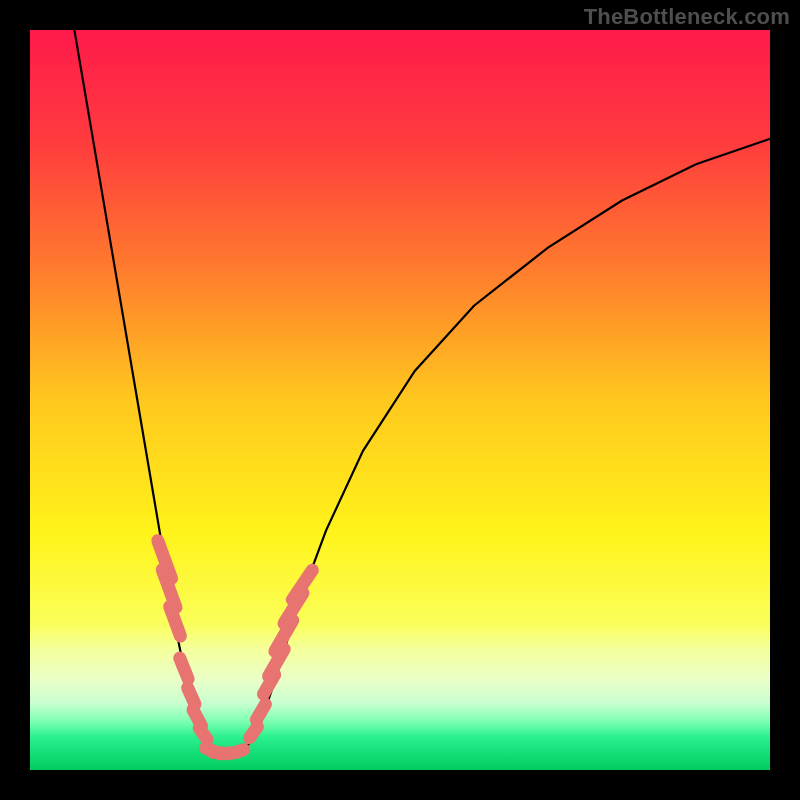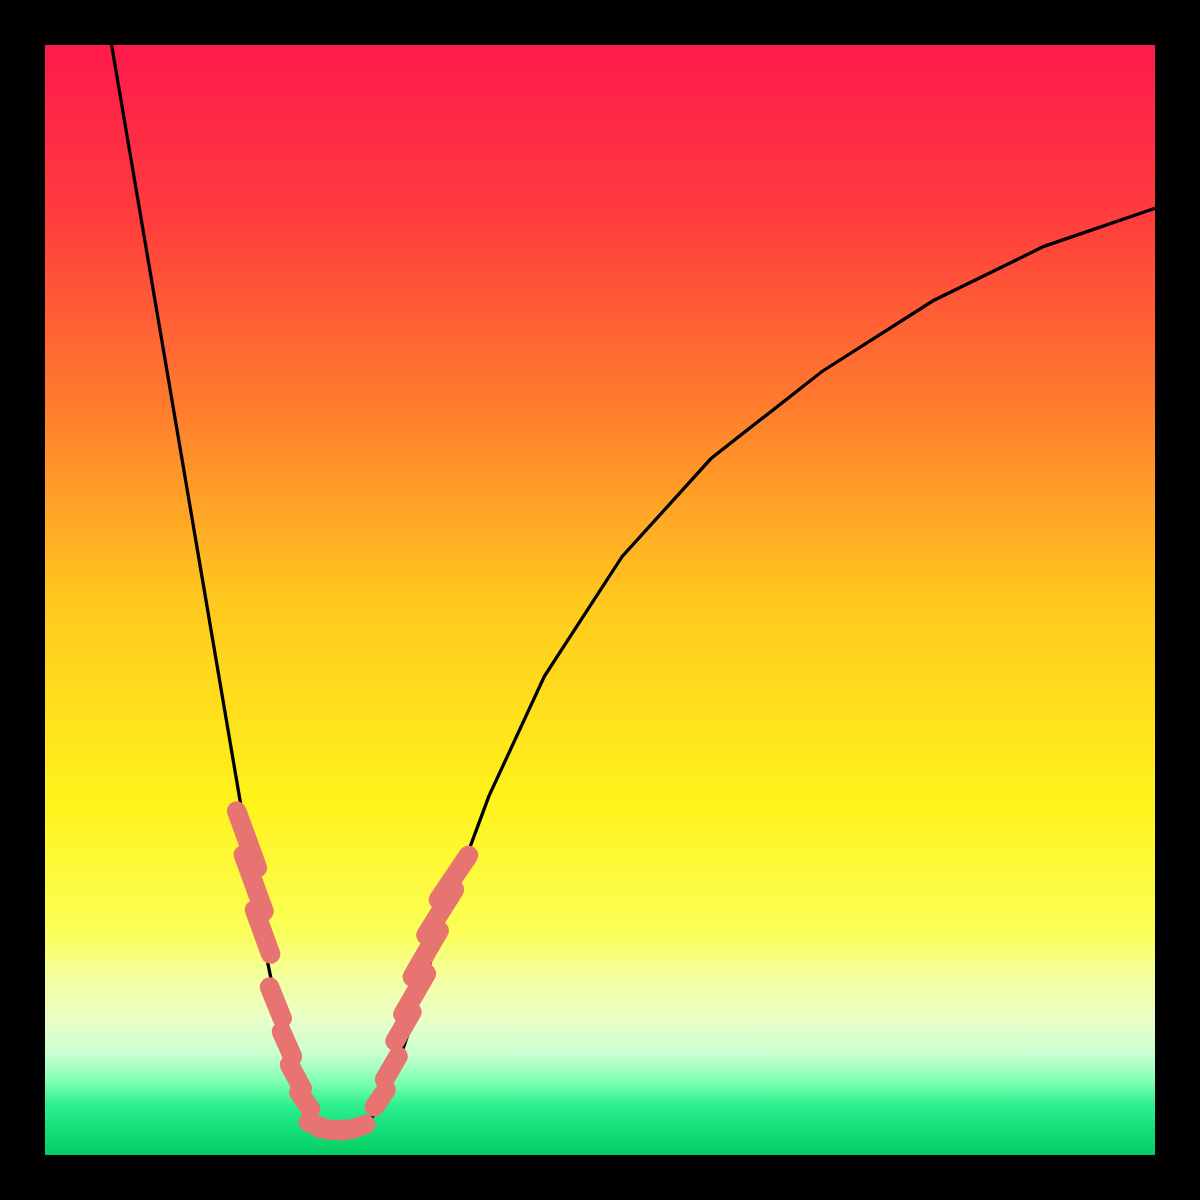--- a/index.html
+++ b/index.html
@@ -54,20 +54,21 @@
   }
   .marker {
     fill: #e77471;
   }
 </style>
 </head>
 <body>
 
 <div class="frame">
 
+  <div class="watermark">TheBottleneck.com</div>
 
   <div class="plot">
 
     <svg class="gradient" viewBox="0 0 740 740" preserveAspectRatio="none">
       <defs>
         <linearGradient id="bg" x1="0" y1="0" x2="0" y2="1">
             <stop offset="0.0%" stop-color="#ff1a4b"></stop>
             <stop offset="15.0%" stop-color="#ff3b3e"></stop>
             <stop offset="32.0%" stop-color="#ff7a2e"></stop>
             <stop offset="50.0%" stop-color="#ffc81e"></stop>

